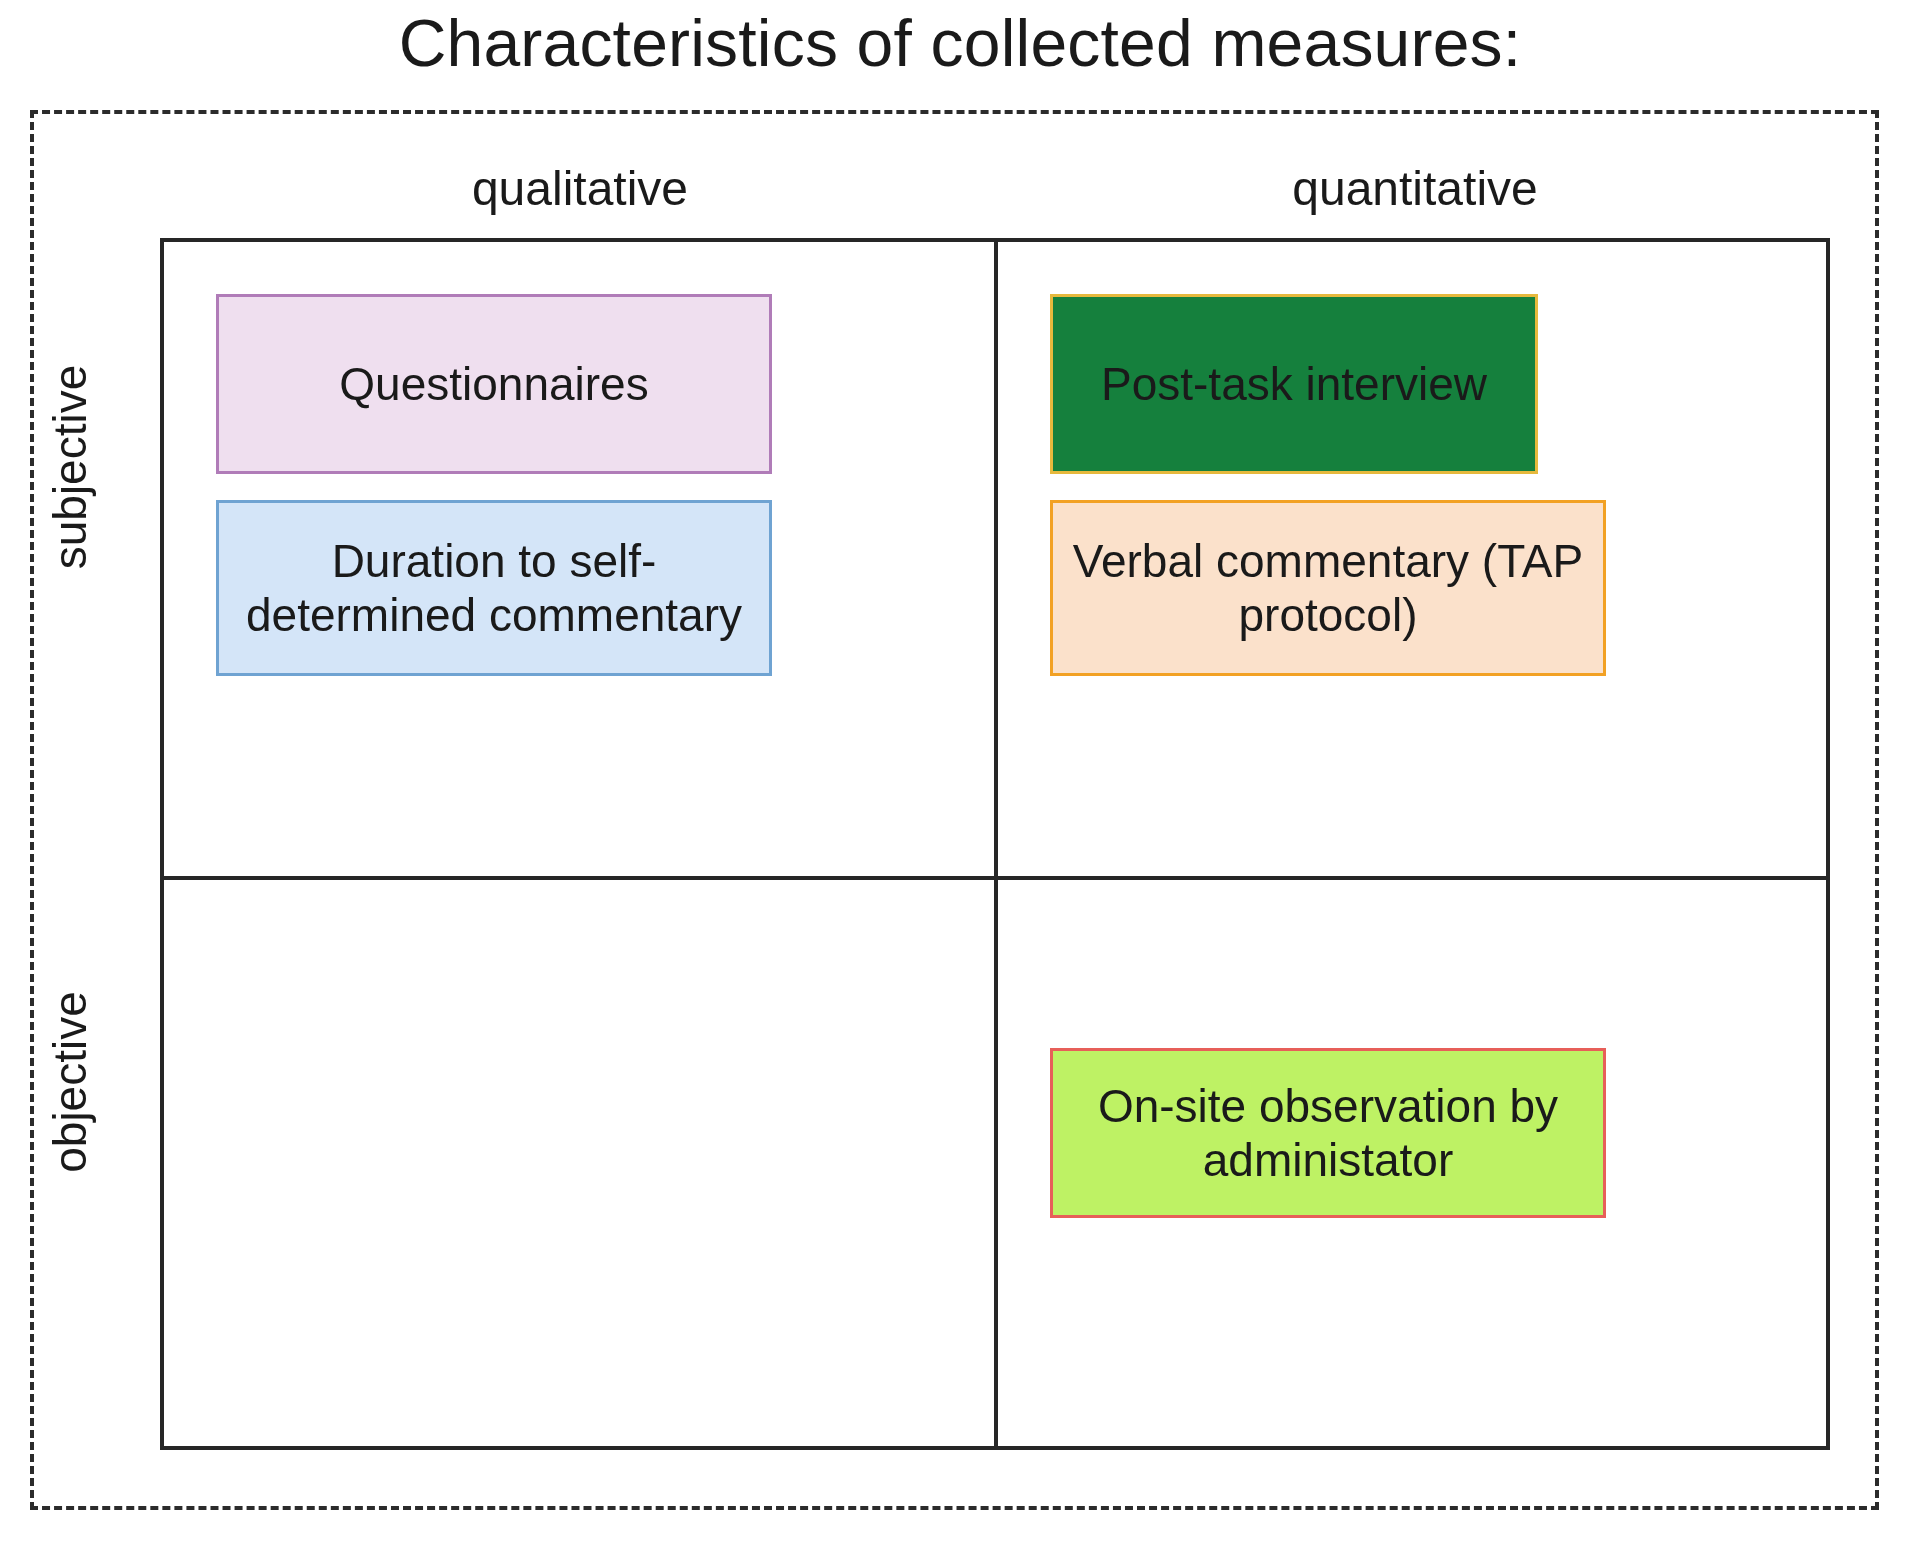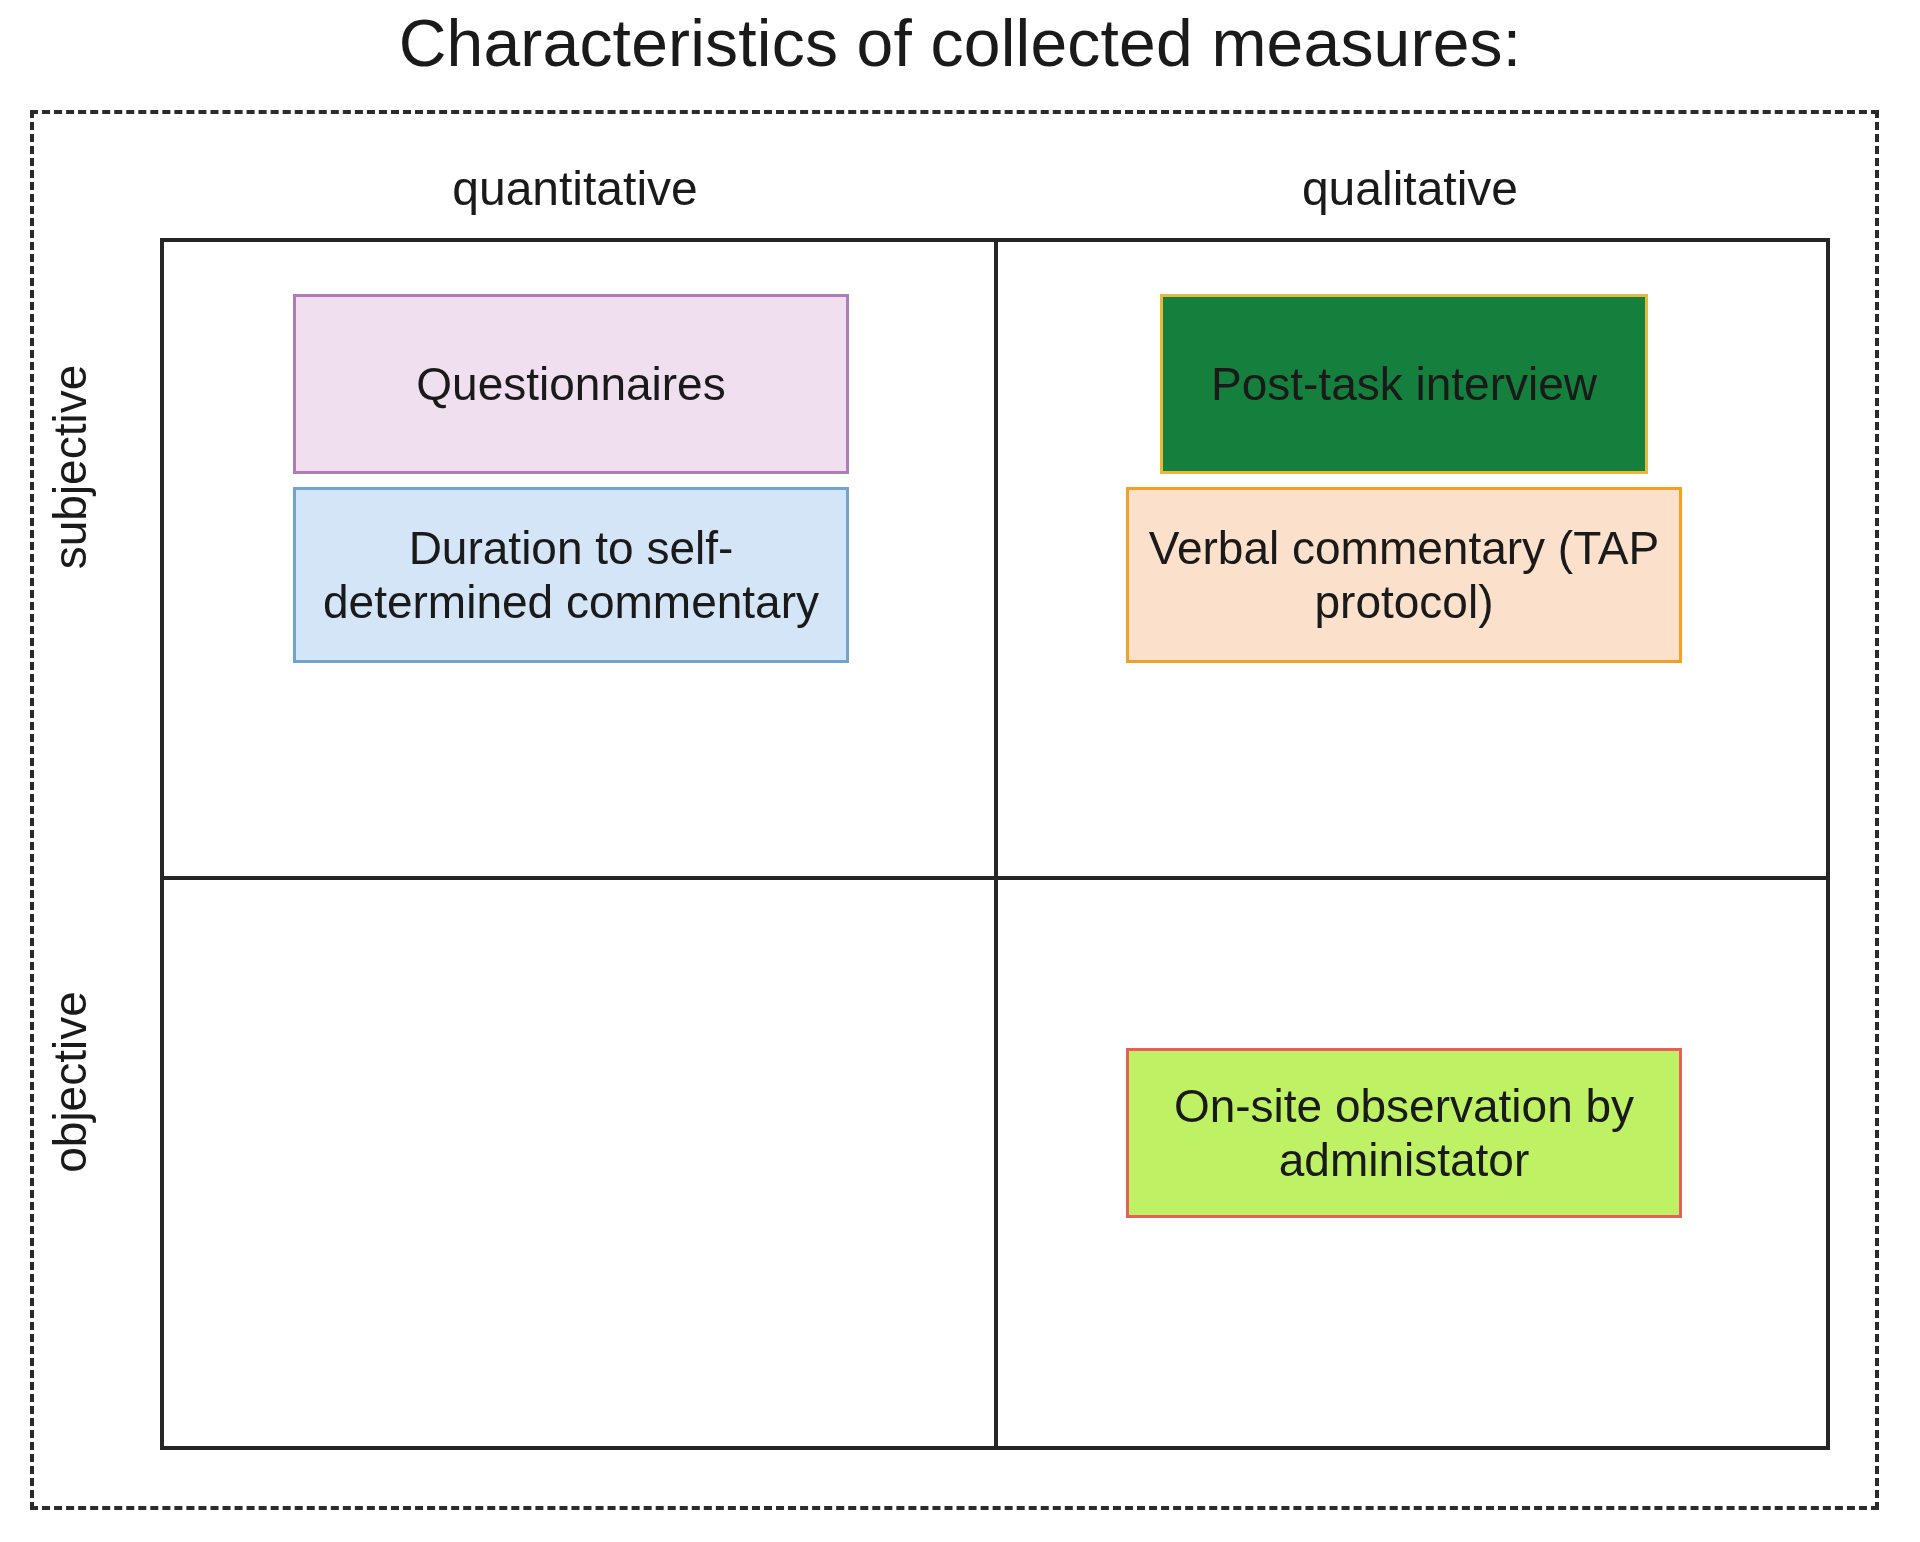--- a/index.html
+++ b/index.html
@@ -109,22 +109,22 @@
     display: grid;
     grid-template-columns: 830px 1fr;
     grid-template-rows: 634px 1fr;
   }
   .cell {
     box-sizing: border-box;
     position: relative;
     padding: 52px 68px 0 52px;
     display: flex;
     flex-direction: column;
-    gap: 13px;
-    align-items: center;
+    gap: 26px;
+    align-items: flex-start;
   }
   .cell.col2 { border-left: 4px solid #262626; }
   .cell.row2 { border-top: 4px solid #262626; }
   .cell.bottom-right {
     justify-content: flex-start;
     padding-top: 168px;
   }
 
   
   .item-box {
@@ -173,22 +173,22 @@
 </head>
 <body>
 
 <div class="figure">
 
   <div class="figure-title">Characteristics of collected measures:</div>
 
   <div class="dashed-frame"></div>
 
   <div class="col-headers">
+    <div class="col-header qual">qualitative</div>
     <div class="col-header quant">quantitative</div>
-    <div class="col-header qual">qualitative</div>
   </div>
 
   <div class="row-label subjective">subjective</div>
 
   <div class="row-label objective">objective</div>
 
   <div class="matrix">
     <div class="matrix-inner">
 
       <div class="cell col1 row1">

